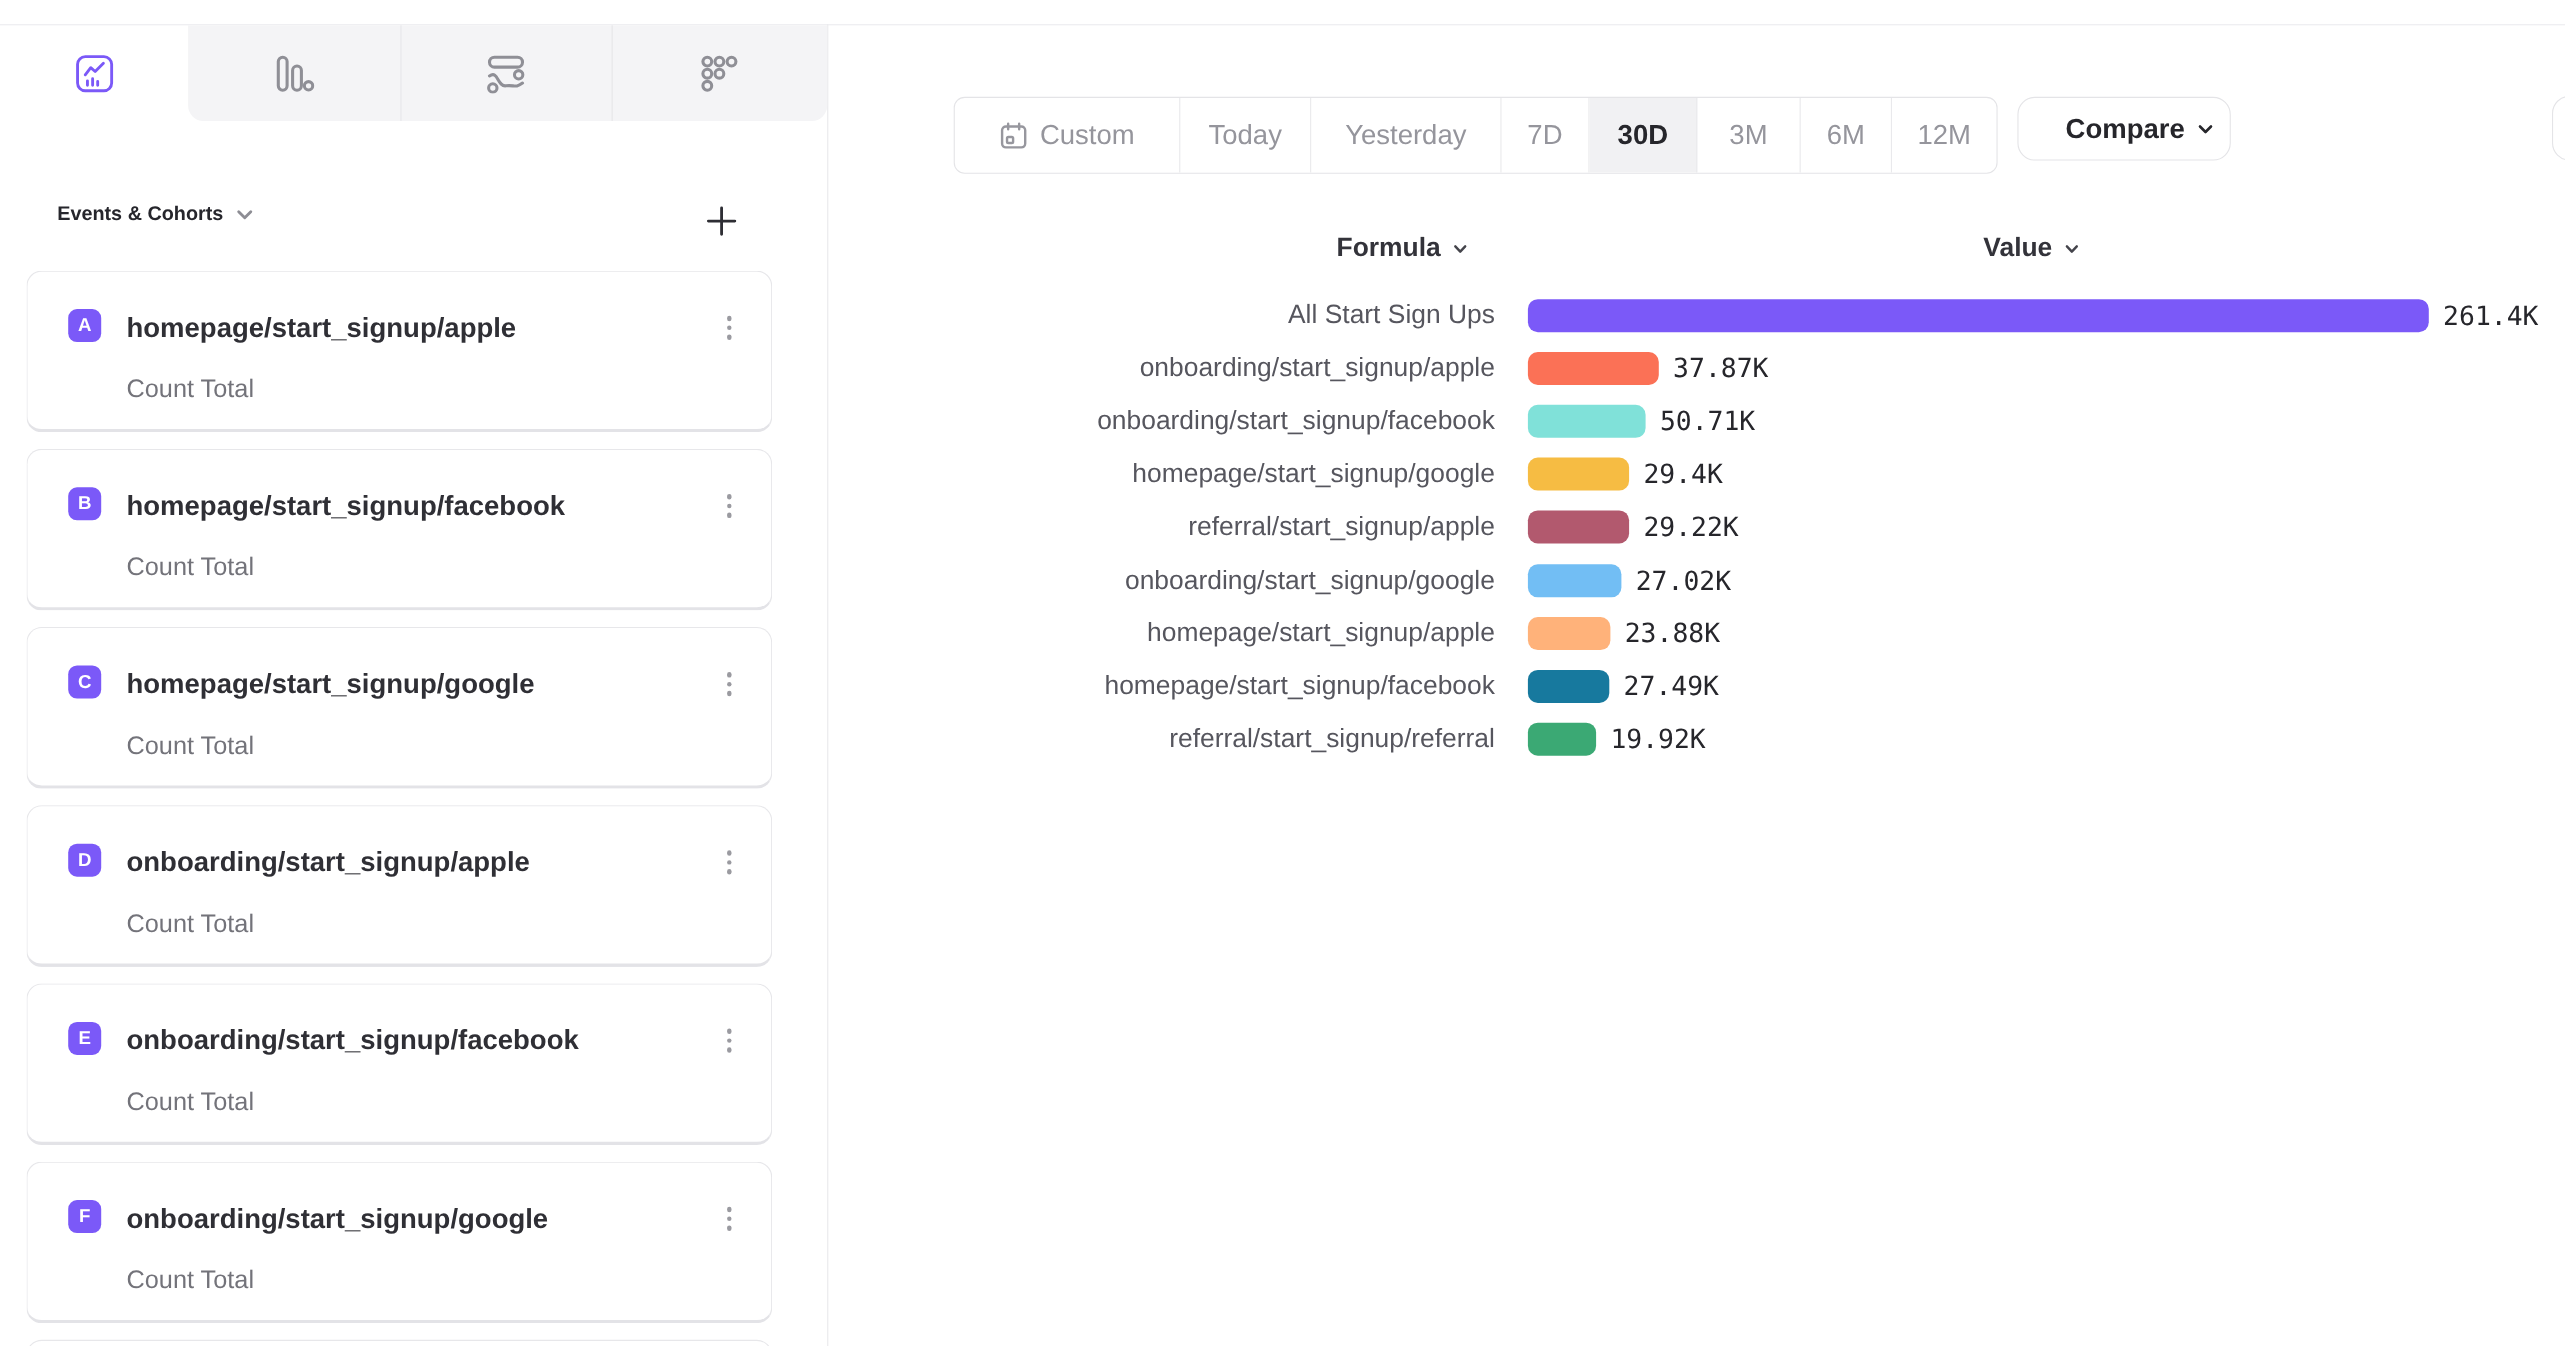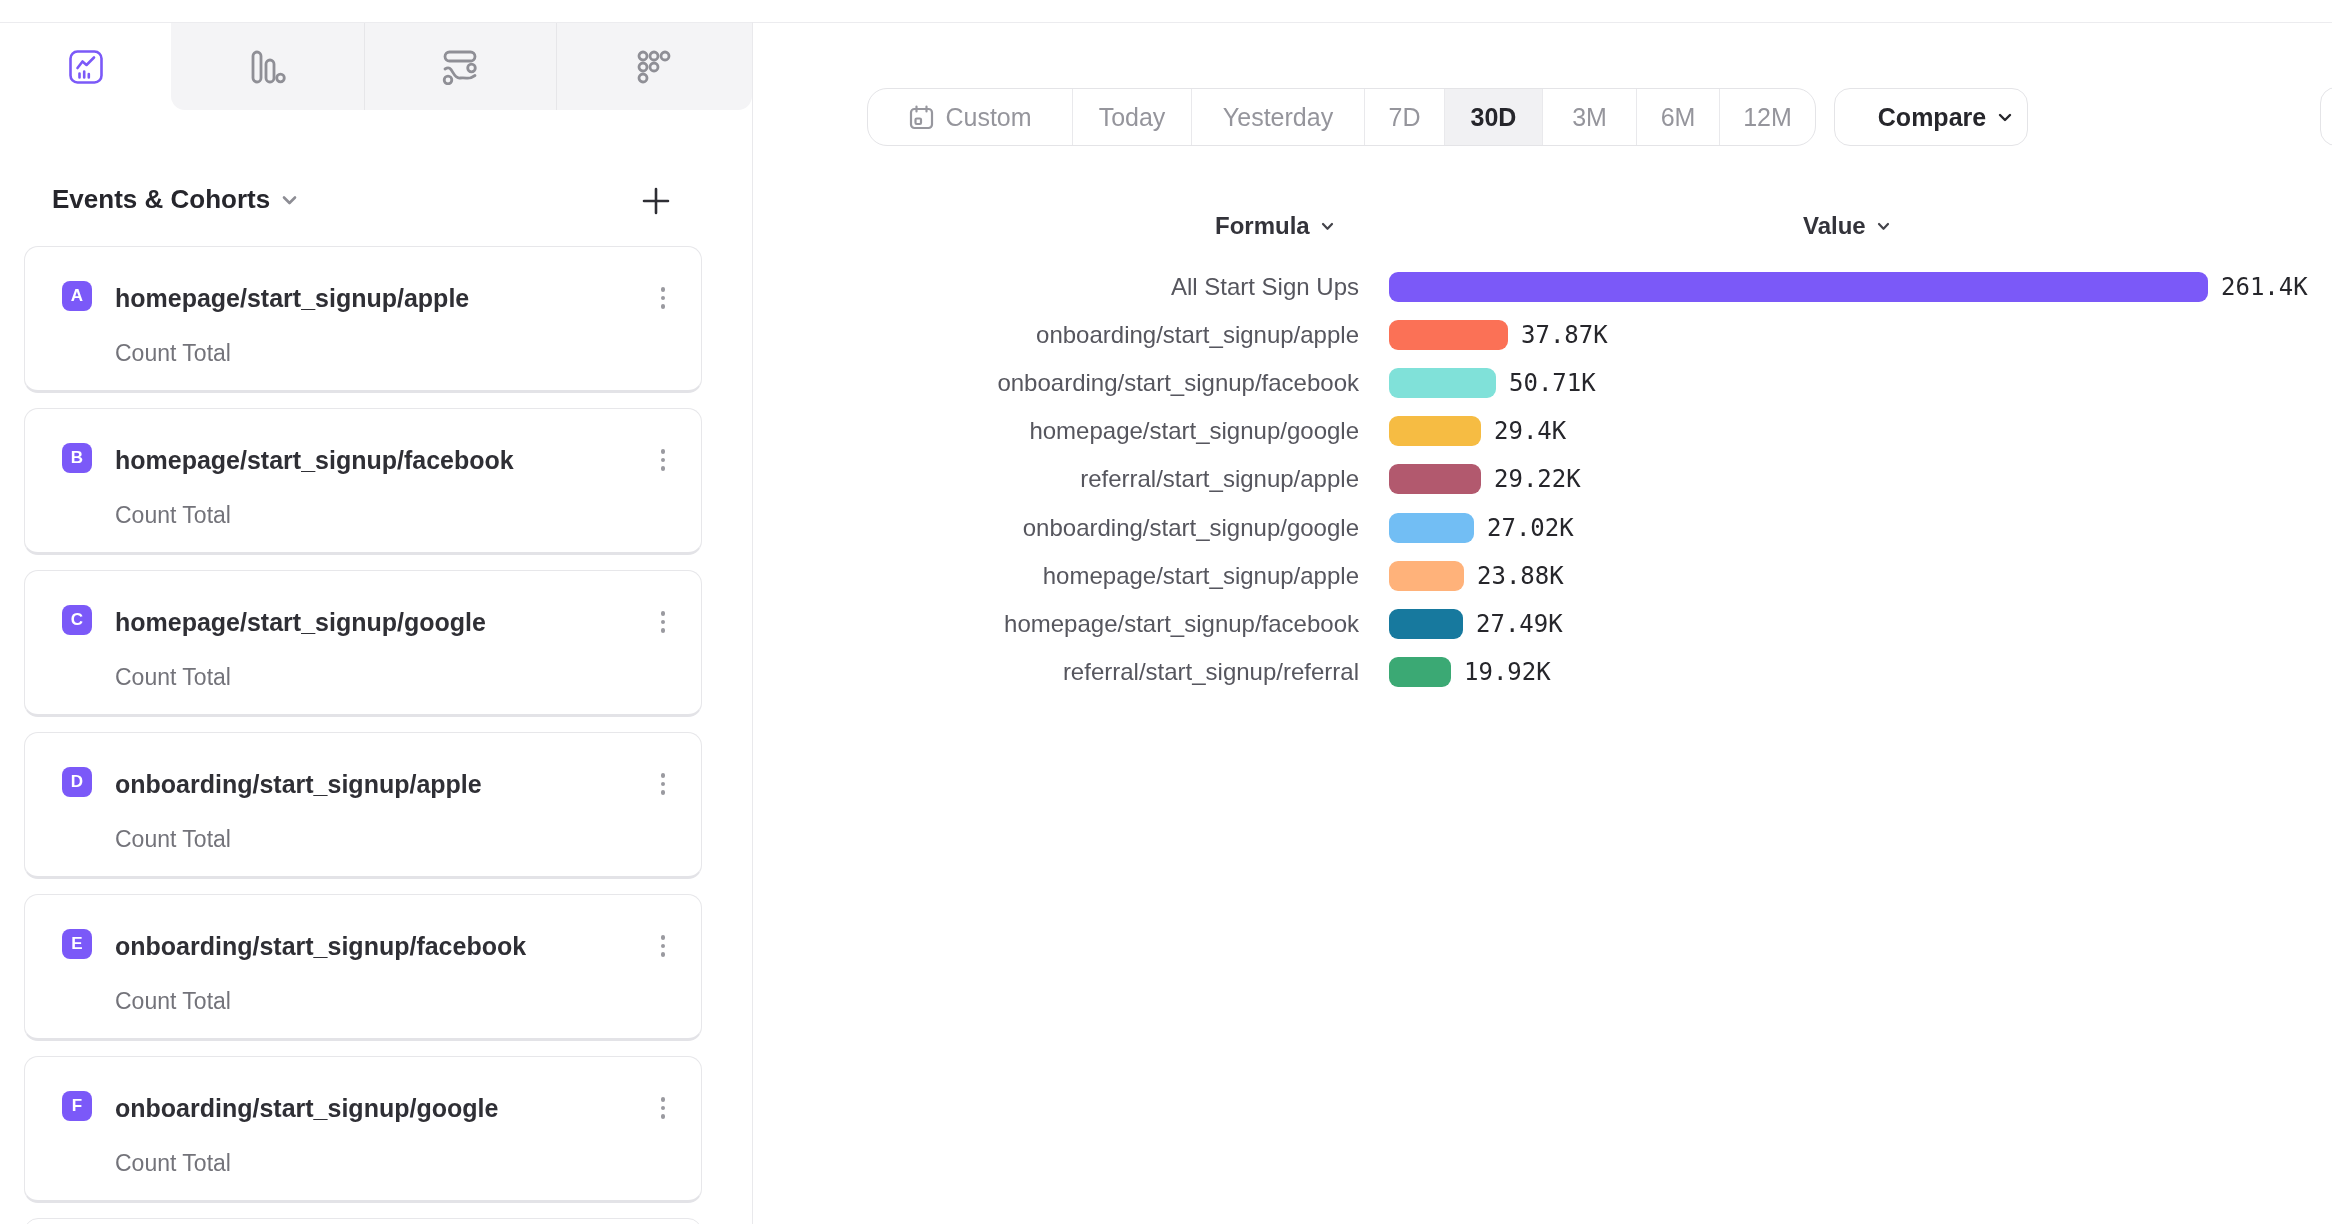--- a/index.html
+++ b/index.html
@@ -9,39 +9,39 @@
   .sidebar-border{position:absolute;left:752px;top:22px;width:1px;height:1202px;background:#e9e9ec;}
 
   
   .tabstrip{position:absolute;left:171px;top:23px;width:581px;height:87px;background:#f4f4f6;
             border-bottom-left-radius:14px;border-bottom-right-radius:14px;}
   .tabsep{position:absolute;top:23px;width:1px;height:87px;background:#e6e6e9;}
   .tabcell{position:absolute;top:23px;height:87px;display:flex;align-items:center;justify-content:center;cursor:pointer;}
 
   
   .events-header{position:absolute;left:52px;top:184px;display:flex;align-items:center;gap:12px;}
-  .events-title{font-size:26px;font-weight:700;color:#26262c;}
+  .events-title{font-size:18px;font-weight:700;color:#26262c;}
   .plus-btn{position:absolute;left:639px;top:184px;width:34px;height:34px;display:flex;align-items:center;justify-content:center;cursor:pointer;}
 
   
   .card{position:absolute;left:24px;width:678px;height:147px;background:#fff;border:1px solid #e7e7ea;
         border-bottom-width:3px;border-bottom-color:#e3e3e7;border-radius:14px;box-sizing:border-box;cursor:pointer;}
   .card .badge{position:absolute;left:37px;top:34px;width:30px;height:30px;border-radius:8px;
         display:flex;align-items:center;justify-content:center;color:#fff;font-size:17px;font-weight:700;}
   .card .title{position:absolute;left:90px;top:37px;font-size:25px;font-weight:600;color:#2f2f35;white-space:nowrap;}
   .card .subtitle{position:absolute;left:90px;top:93px;font-size:23px;color:#73737a;}
   .kebab{position:absolute;right:28px;top:34px;width:20px;height:34px;display:flex;flex-direction:column;
          align-items:center;justify-content:center;gap:4px;cursor:pointer;}
   .kebab i{width:4.5px;height:4.5px;border-radius:50%;background:#9a9aa0;}
   .card-partial{position:absolute;left:24px;top:1218px;width:678px;height:40px;background:#fff;
         border:1px solid #e7e7ea;border-radius:14px 14px 0 0;box-sizing:border-box;}
 
   
-  .daterange{position:absolute;left:867px;top:88px;height:58px;display:flex;align-items:stretch;
-        border:1.5px solid #e4e4e7;border-radius:20px;background:#fff;box-sizing:border-box;overflow:hidden;}
+  .daterange{position:absolute;left:867px;top:88px;height:70px;display:flex;align-items:stretch;
+        border:1.5px solid #e4e4e7;border-radius:10px;background:#fff;box-sizing:border-box;overflow:hidden;}
   .seg{display:flex;align-items:center;justify-content:center;gap:10px;font-size:25px;color:#95959c;
        border-right:1px solid #e9e9ec;cursor:pointer;box-sizing:border-box;white-space:nowrap;}
   .seg:last-child{border-right:none;}
   .seg.active{background:#f1f1f3;color:#26262b;font-weight:700;}
   .compare-btn{position:absolute;left:1834px;top:88px;width:194px;height:58px;border:1.5px solid #e4e4e7;
        border-radius:16px;background:#fff;display:flex;align-items:center;justify-content:center;gap:12px;
        font-size:25px;font-weight:700;color:#26262b;box-sizing:border-box;cursor:pointer;padding-left:28px;}
   .edge-btn{position:absolute;left:2320px;top:87px;width:46px;height:59px;border:1.5px solid #e4e4e7;
        border-radius:16px;background:#fff;box-sizing:border-box;}
 

